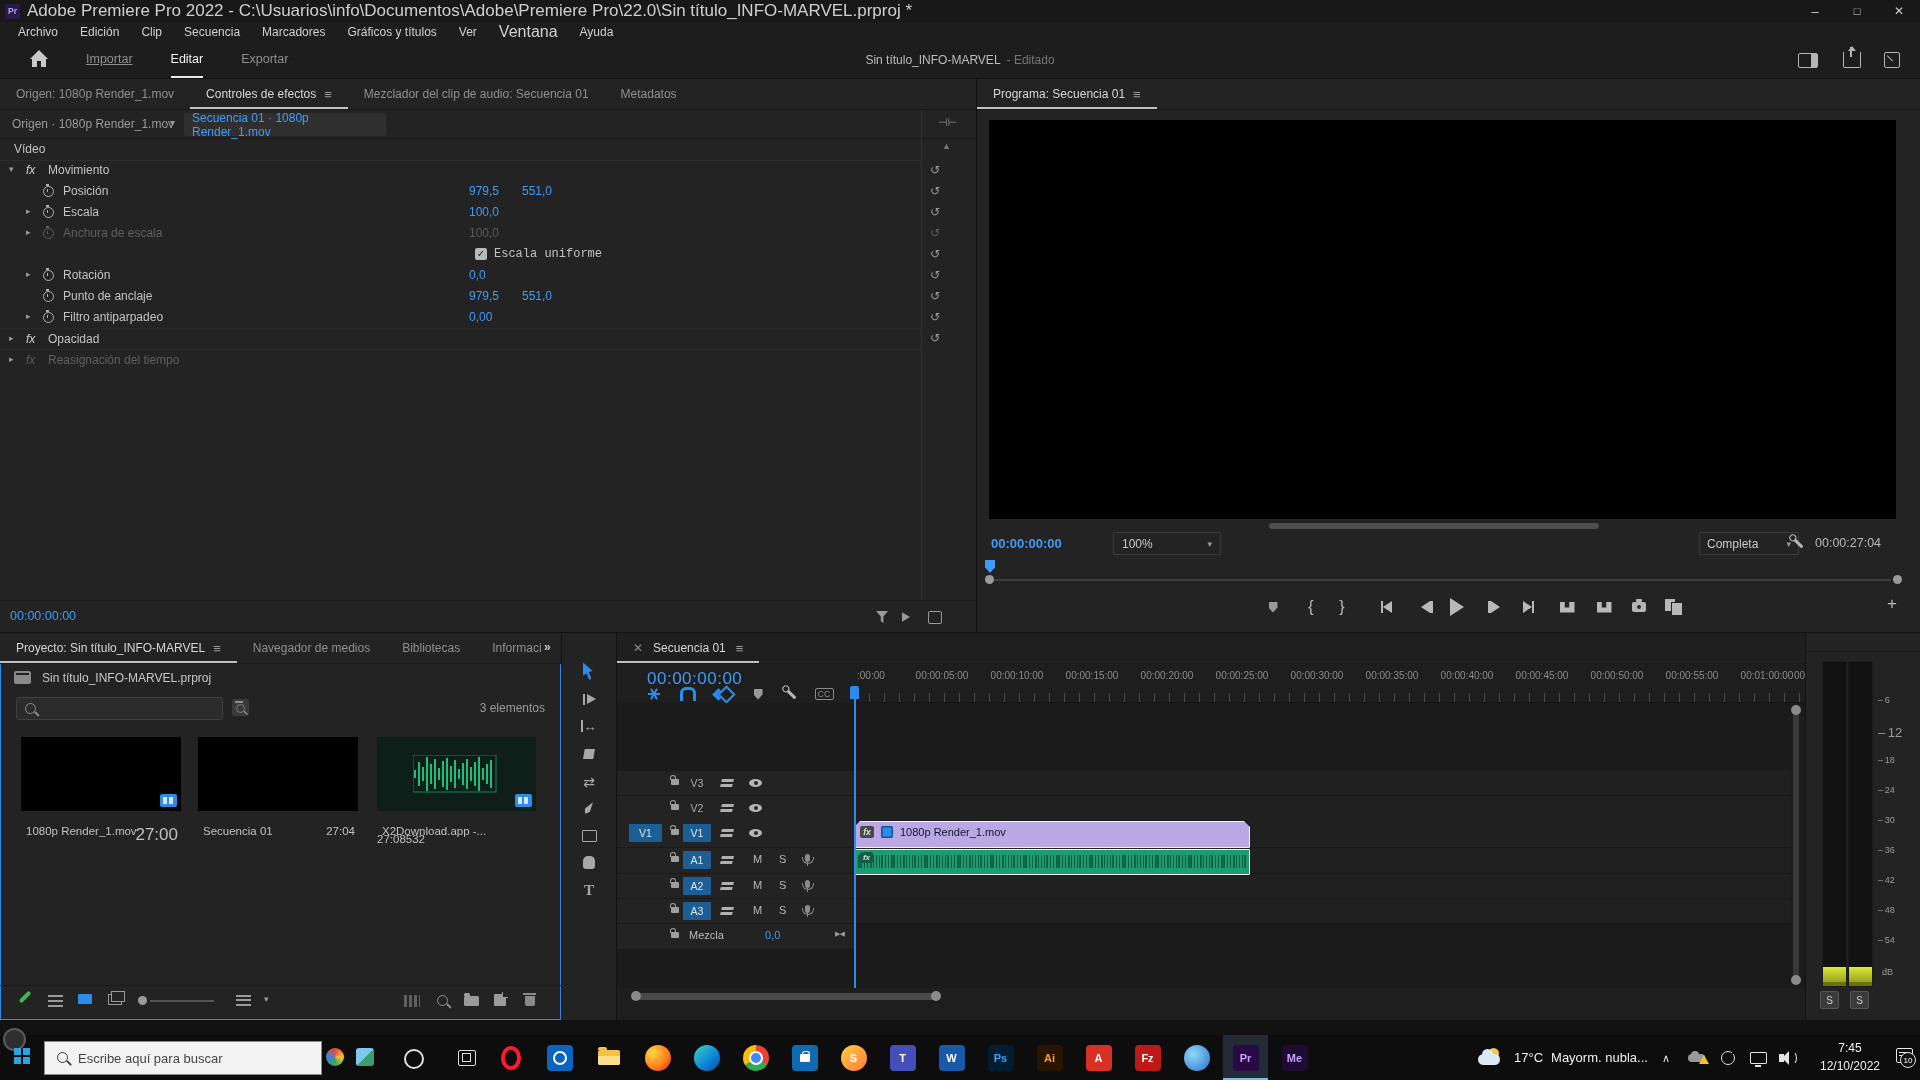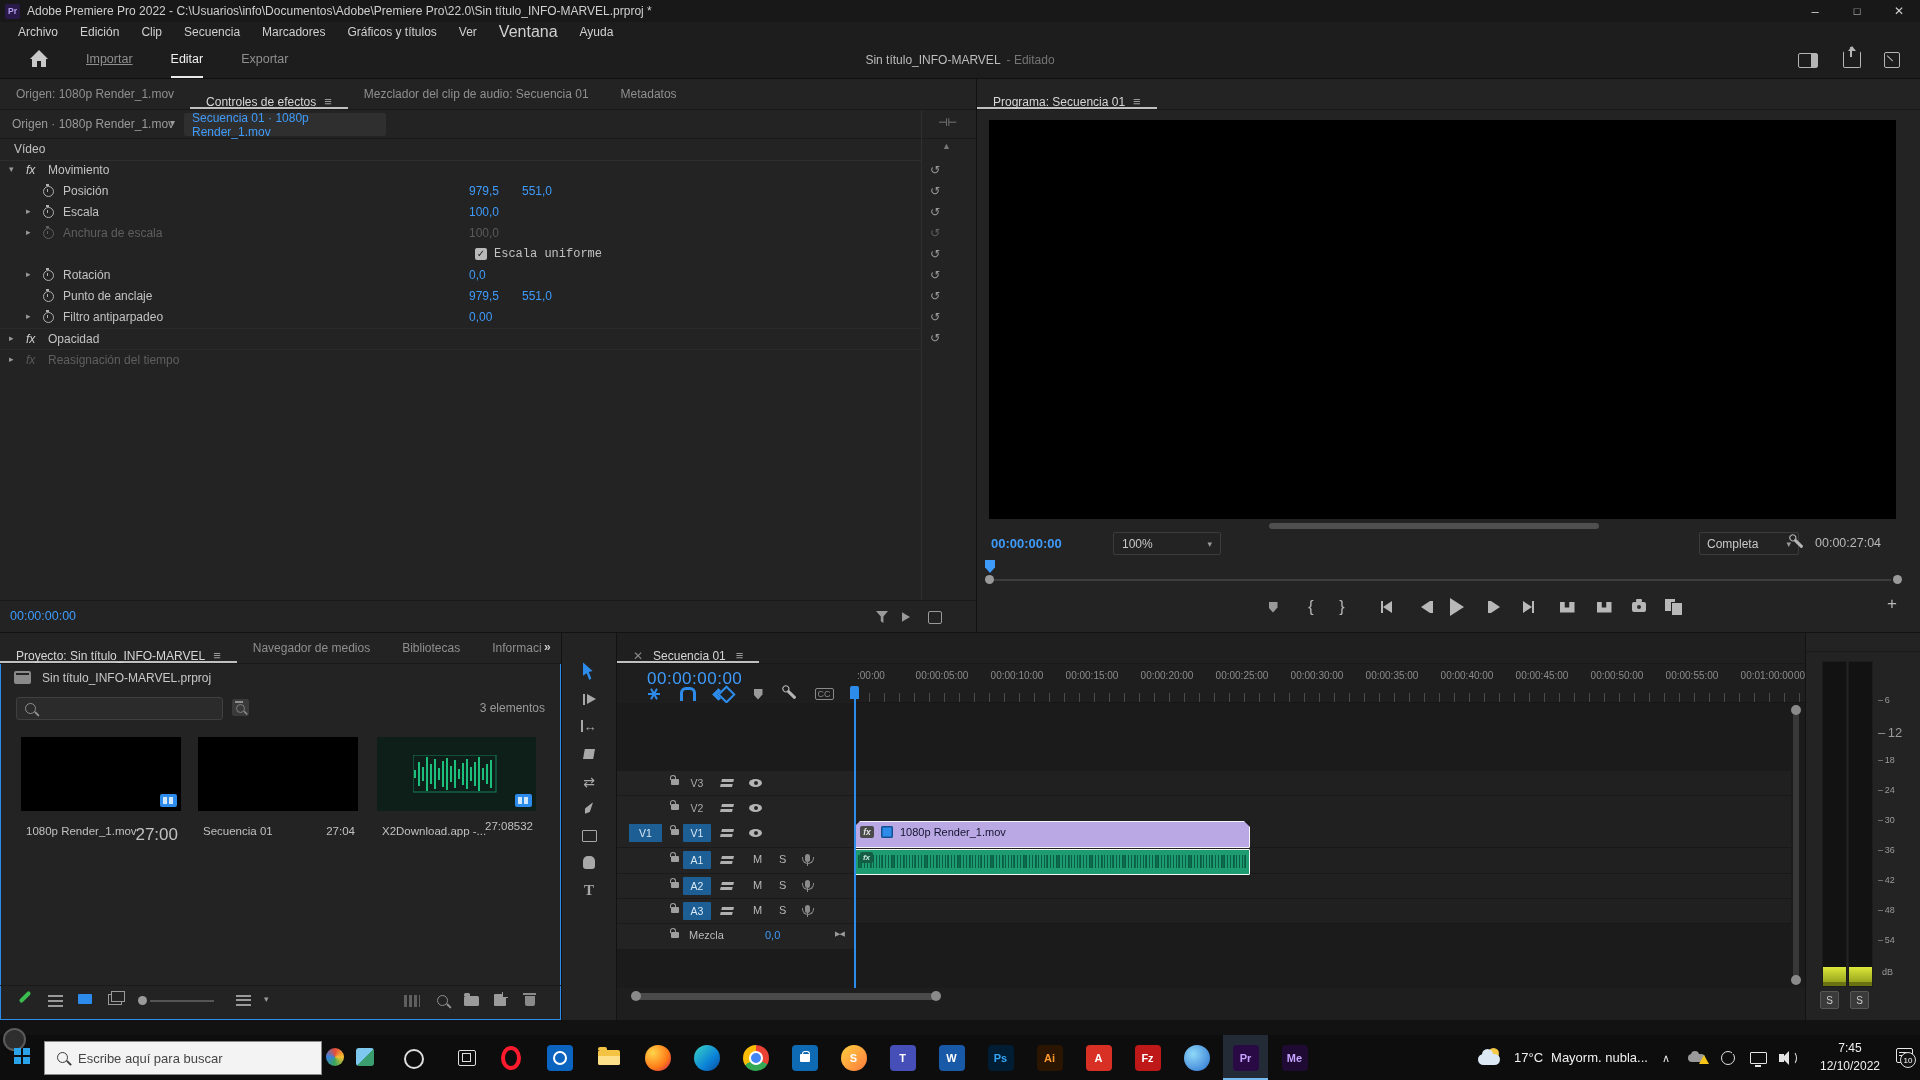--- a/index.html
+++ b/index.html
@@ -4,21 +4,21 @@
 <style>
   html,body{margin:0;padding:0;background:#000;}
   #root{position:relative;width:1920px;height:1080px;background:#121212;overflow:hidden;
         font-family:"Liberation Sans","DejaVu Sans",sans-serif;color:#c8c8c8;font-size:12px;
         -webkit-font-smoothing:antialiased;}
   .abs{position:absolute;}
   .panel{position:absolute;background:#232323;overflow:hidden;}
   .ptabs{position:absolute;left:0;top:0;right:0;height:30px;background:#232323;border-bottom:1px solid #191919;
          display:flex;align-items:stretch;}
   .ptab{padding:0 16px;display:flex;align-items:center;gap:8px;color:#8f8f8f;font-size:12px;white-space:nowrap;}
-  .ptab.active{color:#d6d6d6;box-shadow:inset 0 -2px 0 #c0c0c0;align-items:flex-end;}
+  .ptab.active{color:#d6d6d6;box-shadow:inset 0 -2px 0 #c0c0c0;}
   .hamb{color:#9a9a9a;font-size:13px;}
   .tc-blue{color:#3f9bfa;}
   .val{color:#3f9bfa;text-align:center;}
   .val.off{color:#5a5a5a;}
   
   .ic{position:absolute;}
   .rel{position:relative;display:inline-block;}
   .lock{width:8px;height:6px;background:#9f9f9f;border-radius:1px;}
   .lock:before{content:'';position:absolute;left:-1px;top:-4px;width:4px;height:4px;border:1.4px solid #9f9f9f;border-bottom:none;border-radius:3px 3px 0 0;}
   .eye{width:13px;height:8px;background:#b5b5b5;border-radius:50%;}
@@ -54,21 +54,21 @@
   .trayic{color:#e4e4e4;font-size:13px;}
   .scroll-dot{width:10px;height:10px;border-radius:50%;background:#8a8a8a;}
 </style>
 </head>
 <body>
 
 <div id="root">
 
   <div class="abs" style="left:0;top:0;width:1920px;height:22px;background:#181818;display:flex;align-items:center;">
     <div style="width:15px;height:15px;margin:0 7px 0 5px;background:#2a1a4a;border-radius:2px;color:#b5a0f0;font-size:8.5px;font-weight:bold;display:flex;align-items:center;justify-content:center;">Pr</div>
-    <div style="color:#cfcfcf;font-size:12px;">Adobe Premiere Pro 2022 - C:\Usuarios\info\Documentos\Adobe\Premiere Pro\22.0\Sin título_INFO-MARVEL.prproj *</div>
+    <div style="color:#cfcfcf;font-size:17px;">Adobe Premiere Pro 2022 - C:\Usuarios\info\Documentos\Adobe\Premiere Pro\22.0\Sin título_INFO-MARVEL.prproj *</div>
     <div style="flex:1"></div>
     <div style="width:42px;text-align:center;color:#cfcfcf;font-size:13px;">–</div>
     <div style="width:42px;text-align:center;color:#cfcfcf;font-size:11px;">□</div>
     <div style="width:42px;text-align:center;color:#cfcfcf;font-size:12px;">✕</div>
   </div>
 
   <div class="abs" id="menubar" style="left:0;top:22px;width:1920px;height:20px;background:#1d1d1d;display:flex;align-items:center;padding-left:8px;gap:2px;">
       <div style="padding: 0px 10px; color: rgb(208, 208, 208); font-size: 12px;">Archivo</div>
       <div style="padding: 0px 10px; color: rgb(208, 208, 208); font-size: 12px;">Edición</div>
       <div style="padding: 0px 10px; color: rgb(208, 208, 208); font-size: 12px;">Clip</div>
@@ -327,21 +327,21 @@
           <svg width="84" height="38" style="position: absolute; left: 36px; top: 18px;">
             <path d="M2 15 L2 23 M6 7 L6 31 M10 12 L10 26 M14 2 L14 36 M18 9 L18 29 M22 4 L22 34 M26 13 L26 25 M30 6 L30 32 M34 3 L34 35 M38 11 L38 27 M42 5 L42 33 M46 14 L46 24 M50 8 L50 30 M54 4 L54 34 M58 12 L58 26 M62 7 L62 31 M66 2 L66 36 M70 13 L70 25 M74 9 L74 29 M78 5 L78 33 " stroke="#1cc07c" stroke-width="2"></path>
             <rect x="0" y="0" width="83" height="37" fill="none" stroke="#15805a" stroke-width="1"></rect>
           </svg>
           <div style="position: absolute; right: 4px; bottom: 4px; width: 17px; height: 13px; background: rgb(45, 140, 235); border-radius: 2px;">
             <div style="position: absolute; left: 3px; top: 3px; width: 4px; height: 7px; background: rgb(207, 230, 251);"></div>
             <div style="position: absolute; left: 9px; top: 3px; width: 4px; height: 7px; background: rgb(207, 230, 251);"></div>
           </div>
         </div>
         <div style="position: absolute; left: 382px; top: 192px; color: rgb(192, 192, 192); font-size: 11.5px; pointer-events: auto;">X2Download.app -...</div>
-        <div style="position: absolute; left: 377px; top: 187px; width: 156px; text-align: right; color: rgb(192, 192, 192); font-size: 11.5px;">27:08532</div>
+        <div style="position: absolute; left: 377px; top: 200px; width: 156px; color: rgb(192, 192, 192); font-size: 11.5px;">27:08532</div>
       </div>
     <div class="abs" id="proj-toolbar" style="left:0;top:352px;width:561px;height:35px;border-top:1px solid #1a1a1a;">
         <div style="position: absolute; left: 18px; top: 9px; width: 14px; height: 4px; background: rgb(60, 188, 78); border-radius: 2px; transform: rotate(-45deg);"></div>
         <div style="position: absolute; left: 48px; top: 9px; width: 15px; height: 12px; background: repeating-linear-gradient(rgb(154, 154, 154) 0px, rgb(154, 154, 154) 2px, transparent 2px, transparent 5px);"></div>
         <div style="position: absolute; left: 78px; top: 8px; width: 14px; height: 10px; background: rgb(45, 140, 235); border-radius: 1px; box-shadow: rgb(45, 140, 235) 0px 12px 0px -9px;"></div>
         <div style="position: absolute; left: 108px; top: 8px; width: 12px; height: 9px; border: 1.4px solid rgb(154, 154, 154);">
           <div style="position: absolute; left: 2px; top: -4px; width: 12px; height: 9px; border: 1.4px solid rgb(154, 154, 154); background: rgb(35, 35, 35);"></div>
         </div>
         <div style="position: absolute; left: 138px; top: 10px; width: 9px; height: 9px; border-radius: 50%; background: rgb(154, 154, 154);"></div>
         <div style="position: absolute; left: 150px; top: 14px; width: 64px; height: 2px; background: rgb(85, 85, 85);"></div>

